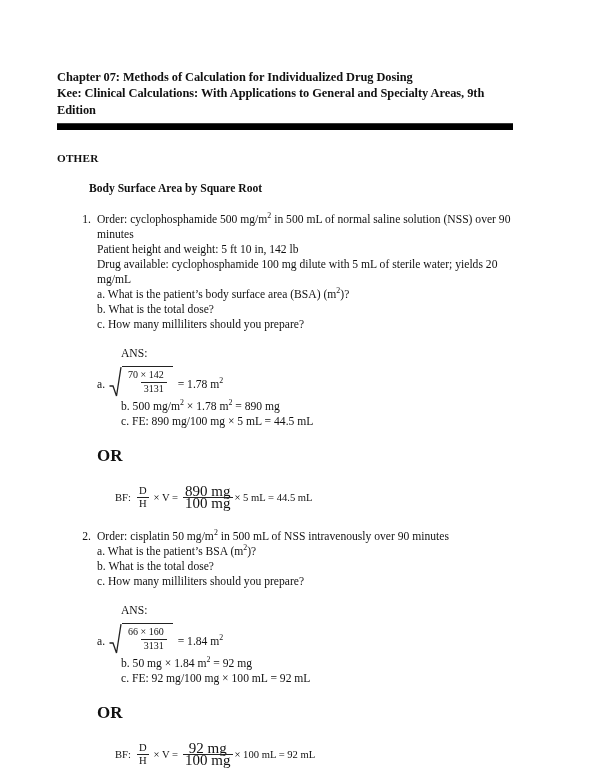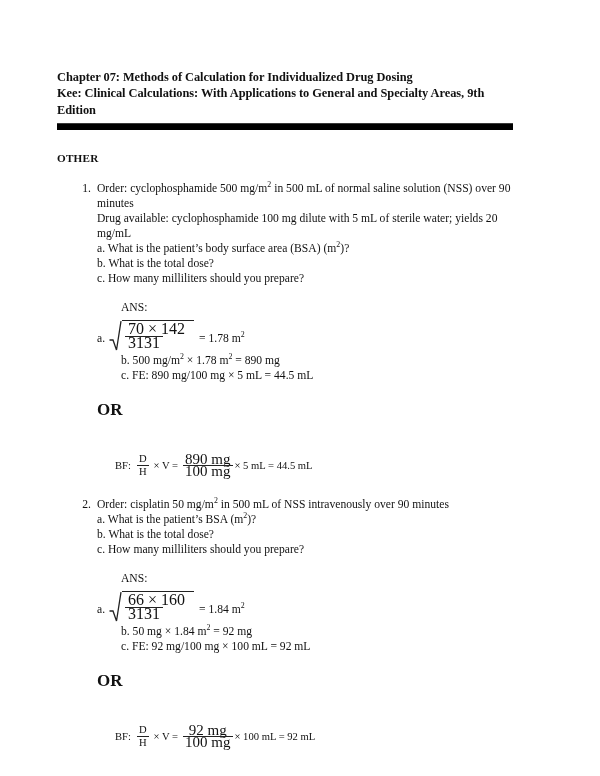--- a/index.html
+++ b/index.html
@@ -112,22 +112,22 @@
   .radical-body {
     border-top: 1.3px solid #222222;
     padding: 1px 6px 0 3px;
     display: flex;
     flex-direction: column;
     justify-content: center;
   }
   .frac {
     display: inline-flex;
     flex-direction: column;
-    align-items: flex-start;
-    font-size: 16px;
+    align-items: flex-end;
+    font-size: 10px;
     line-height: 12.5px;
     vertical-align: middle;
   }
   .frac .num { padding: 0 3px; }
   .frac .den {
     padding: 0 3px;
     border-top: 1.1px solid #222222;
   }
   .sqrt-result {
     font-size: 11.6px;
@@ -141,21 +141,21 @@
     font-weight: bold;
     font-size: 17px;
     margin-top: 17px;
     margin-left: 40px;
   }
 
   
   .bf-row {
     display: flex;
     align-items: center;
-    margin-top: 32px;
+    margin-top: 18px;
     margin-left: 58px;
     font-size: 10.6px;
     height: 28px;
   }
   .bf-label { padding-right: 4px; }
   .bf-frac {
     display: inline-flex;
     flex-direction: column;
     align-items: center;
     font-size: 10.6px;
@@ -180,24 +180,26 @@
   <div class="content">
 
     <div class="doc-title">
       <div>Chapter 07: Methods of Calculation for Individualized Drug Dosing</div>
       <div>Kee: Clinical Calculations: With Applications to General and Specialty Areas, 9th Edition</div>
     </div>
     <div class="title-rule"></div>
 
     <div class="section-label">OTHER</div>
 
+    <div class="subsection-label">Body Surface Area by Square Root</div>
 
     <div class="question">
       <span class="q-num">1.</span>
       <span class="q-line"><span>Order: cyclophosphamide 500 mg/m</span><sup>2</sup><span> in 500 mL of normal saline solution (NSS) over 90 minutes</span></span>
+      <span class="q-line">Patient height and weight: 5 ft 10 in, 142 lb</span>
       <span class="q-line">Drug available: cyclophosphamide 100 mg dilute with 5 mL of sterile water; yields 20 mg/mL</span>
       <span class="q-sub"><span>a. What is the patient’s body surface area (BSA) (m</span><sup>2</sup><span>)?</span></span>
       <span class="q-sub">b. What is the total dose?</span>
       <span class="q-sub">c. How many milliliters should you prepare?</span>
     </div>
 
     <div class="ans-block">
       <span class="ans-label">ANS:</span>
 
       <div class="sqrt-row">

